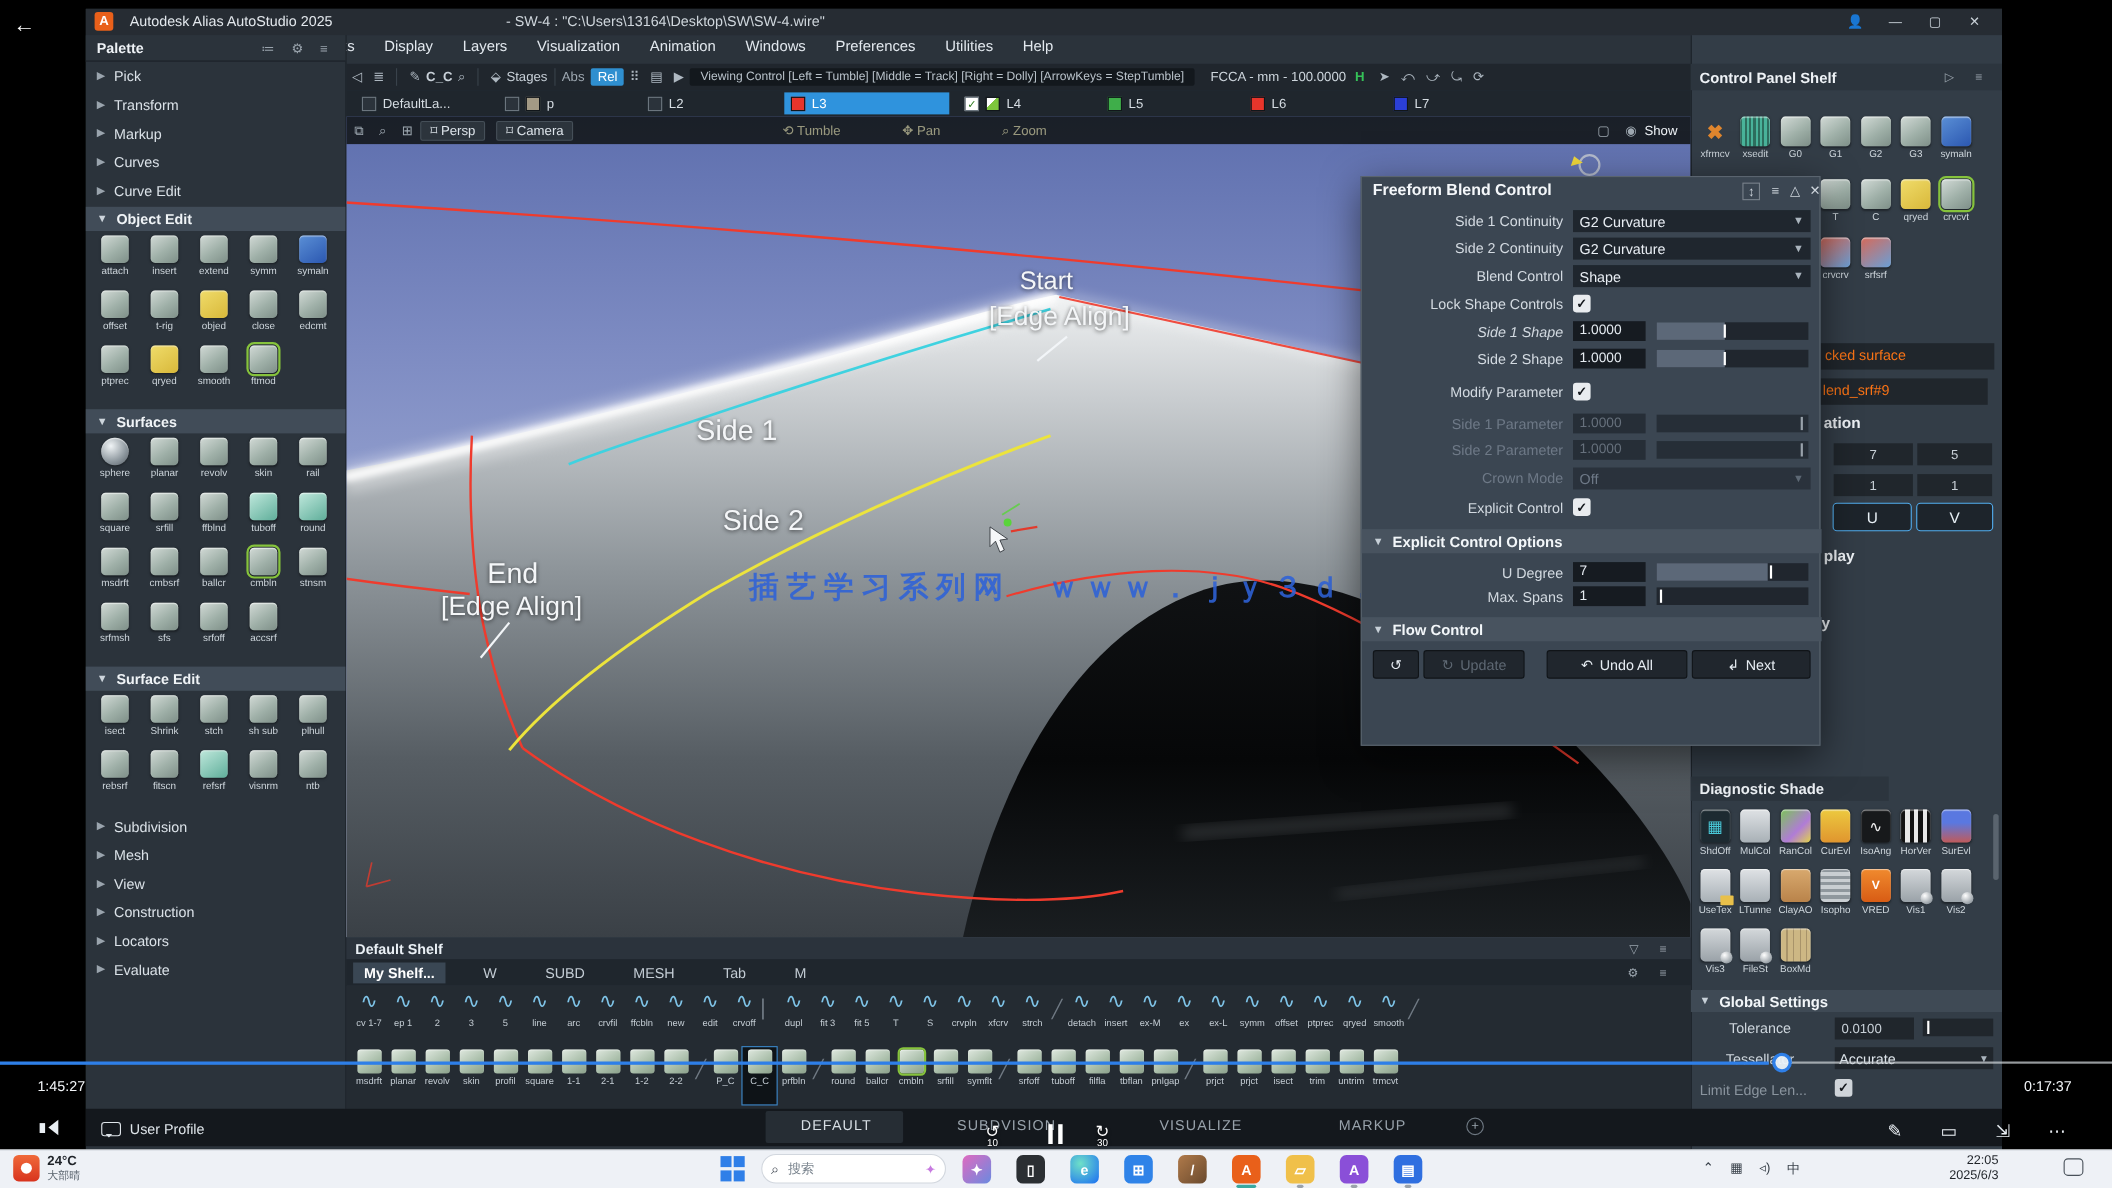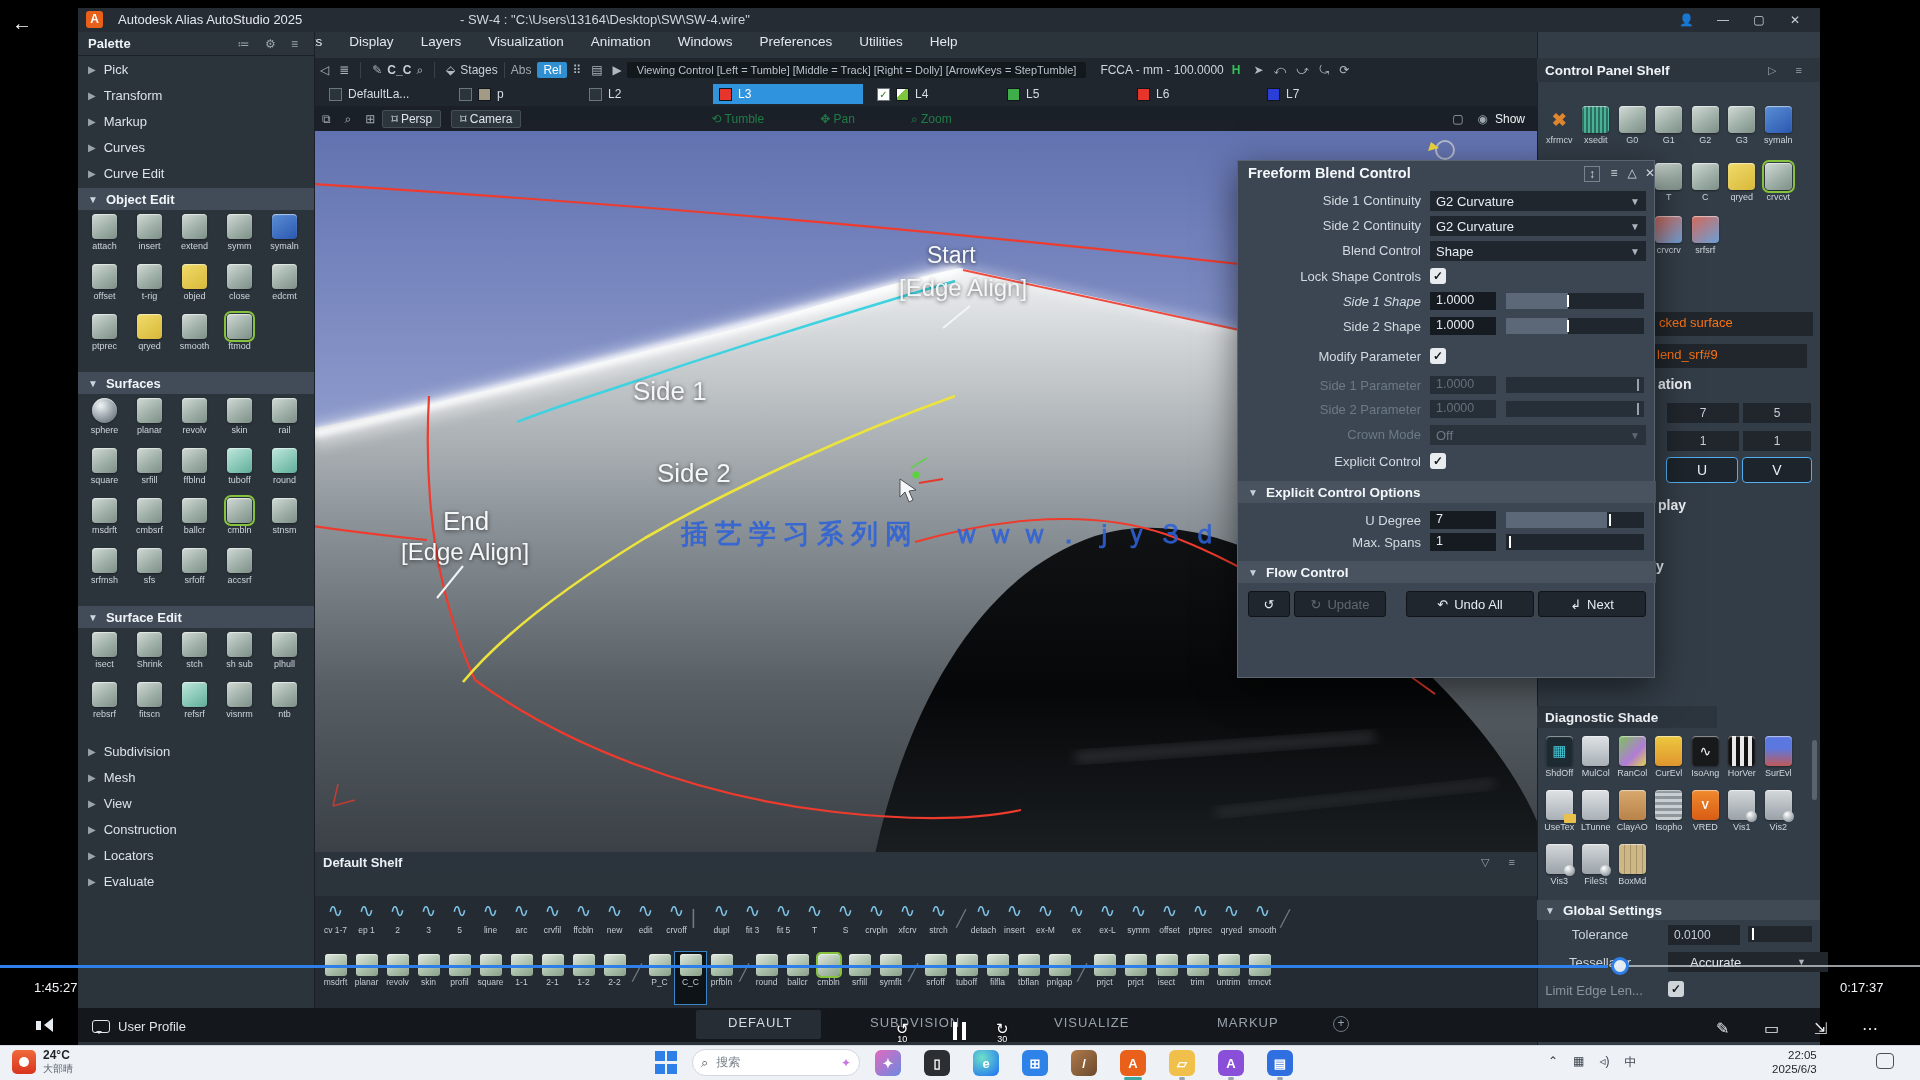--- a/index.html
+++ b/index.html
@@ -76,21 +76,21 @@
      background:radial-gradient(circle at 35% 30%,#fff,#9aa2a8 70%); }
   .t-box   { background:repeating-linear-gradient(90deg,#cdb784 0 5px,#a8936a 5px 6px); }
 
   
   #viewport { left:315px; top:106px; width:1222px; height:746px; overflow:hidden;
      background:linear-gradient(180deg,#5e6fae 0%,#7d8bc2 28%,#9aa6d2 55%,#b7c0dc 78%); }
   #vptop { left:315px; top:106px; width:1222px; height:25px; background:rgba(22,27,32,.94);
      display:flex; align-items:center; color:#c6cfd7; font-size:12px; }
   #vptop .ic { margin:0 7px; color:#9fa9b2; }
   .vpchip { background:#2c343c; border:1px solid #454f58; border-radius:2px; padding:1px 8px; margin-right:10px; font-size:12px; color:#dde4ea; }
-  .ghost { color:#22c55e; opacity:.55; margin:0 28px; font-size:12px; }
+  .ghost { color:#fef9c3; opacity:.55; margin:0 28px; font-size:12px; }
   .vlabel { position:absolute; color:#f4f6f8; text-shadow:0 1px 4px rgba(0,0,0,.65); white-space:nowrap; }
   #watermark { position:absolute; color:#2e62d8; opacity:.88; font-weight:bold; font-size:27px; letter-spacing:7px; white-space:nowrap; }
 
   
   #dialog { left:1237px; top:160px; width:418px; height:518px; background:#3b4652;
      border:1px solid #5a646f; box-shadow:0 10px 34px rgba(0,0,0,.55); z-index:40; }
   #dialog .dtitle { left:10px; top:4px; font-size:14.5px; font-weight:bold; color:#f4f7fa; }
   #dialog .dico { top:5px; color:#cfd6dd; font-size:12px; text-align:center; width:16px; }
   .dlg-label { position:absolute; width:183px; text-align:right; font-size:13px; color:#d3dae1; }
   .dlg-label.dis { color:#6e7987; }
@@ -802,31 +802,40 @@
   <div class="abs gs-strip">
     <span class="tri">▼</span>
     <span class="stxt">Global Settings</span>
   </div>
   <div class="abs gslabel" style="left:1545px;top:927px">Tolerance</div>
   <div class="abs nfld" style="left:1668px;top:925px;width:72px;height:20px;line-height:20px;text-align:left;padding-left:6px">0.0100</div>
   <div class="abs" style="left:1748px;top:926px;width:64px;height:16px;background:#20262c">
     <div style="position:absolute;left:4px;top:2px;width:2px;height:12px;background:#fff"></div>
   </div>
   <div class="abs gslabel" style="left:1545px;top:955px">Tessellator</div>
-  <div class="abs" style="left:1668px;top:952px;width:160px;height:20px;background:#20262c;display:flex;align-items:center;padding:0 22px">
+  <div class="abs" style="left:1668px;top:952px;width:144px;height:20px;background:#20262c;display:flex;align-items:center;padding:0 4px">
     <span style="color:#dde4ea;font-size:13px;flex:1">Accurate</span>
     <span style="color:#aab4bd;font-size:9px">▼</span>
   </div>
   <div class="abs gslabel dis" style="left:1533px;top:983px;width:122px">Limit Edge Len...</div>
   <div class="abs" style="left:1668px;top:981px;width:16px;height:16px;background:#cfd4d9;border-radius:3px;color:#14181d;font-size:12px;font-weight:bold;text-align:center;line-height:16px">✓</div>
 
   <div class="abs" id="shelfbar">
     <span class="t">Default Shelf</span>
     <span class="pic">▽ ≡</span>
   </div>
+  <div class="abs" id="shelftabs">
+      <span class="stab on">My Shelf...</span>
+      <span class="stab">W</span>
+      <span class="stab">SUBD</span>
+      <span class="stab">MESH</span>
+      <span class="stab">Tab</span>
+      <span class="stab">M</span>
+      <span class="pic">⚙ ≡</span>
+    </div>
   <div class="abs" id="shelfrows">
       <div class="srow" style="top: 2px;">
         <div class="scell">
           <div class="cg">∿</div>
           <div class="lbl">cv 1-7</div>
         </div>
         <div class="scell">
           <div class="cg">∿</div>
           <div class="lbl">ep 1</div>
         </div>

